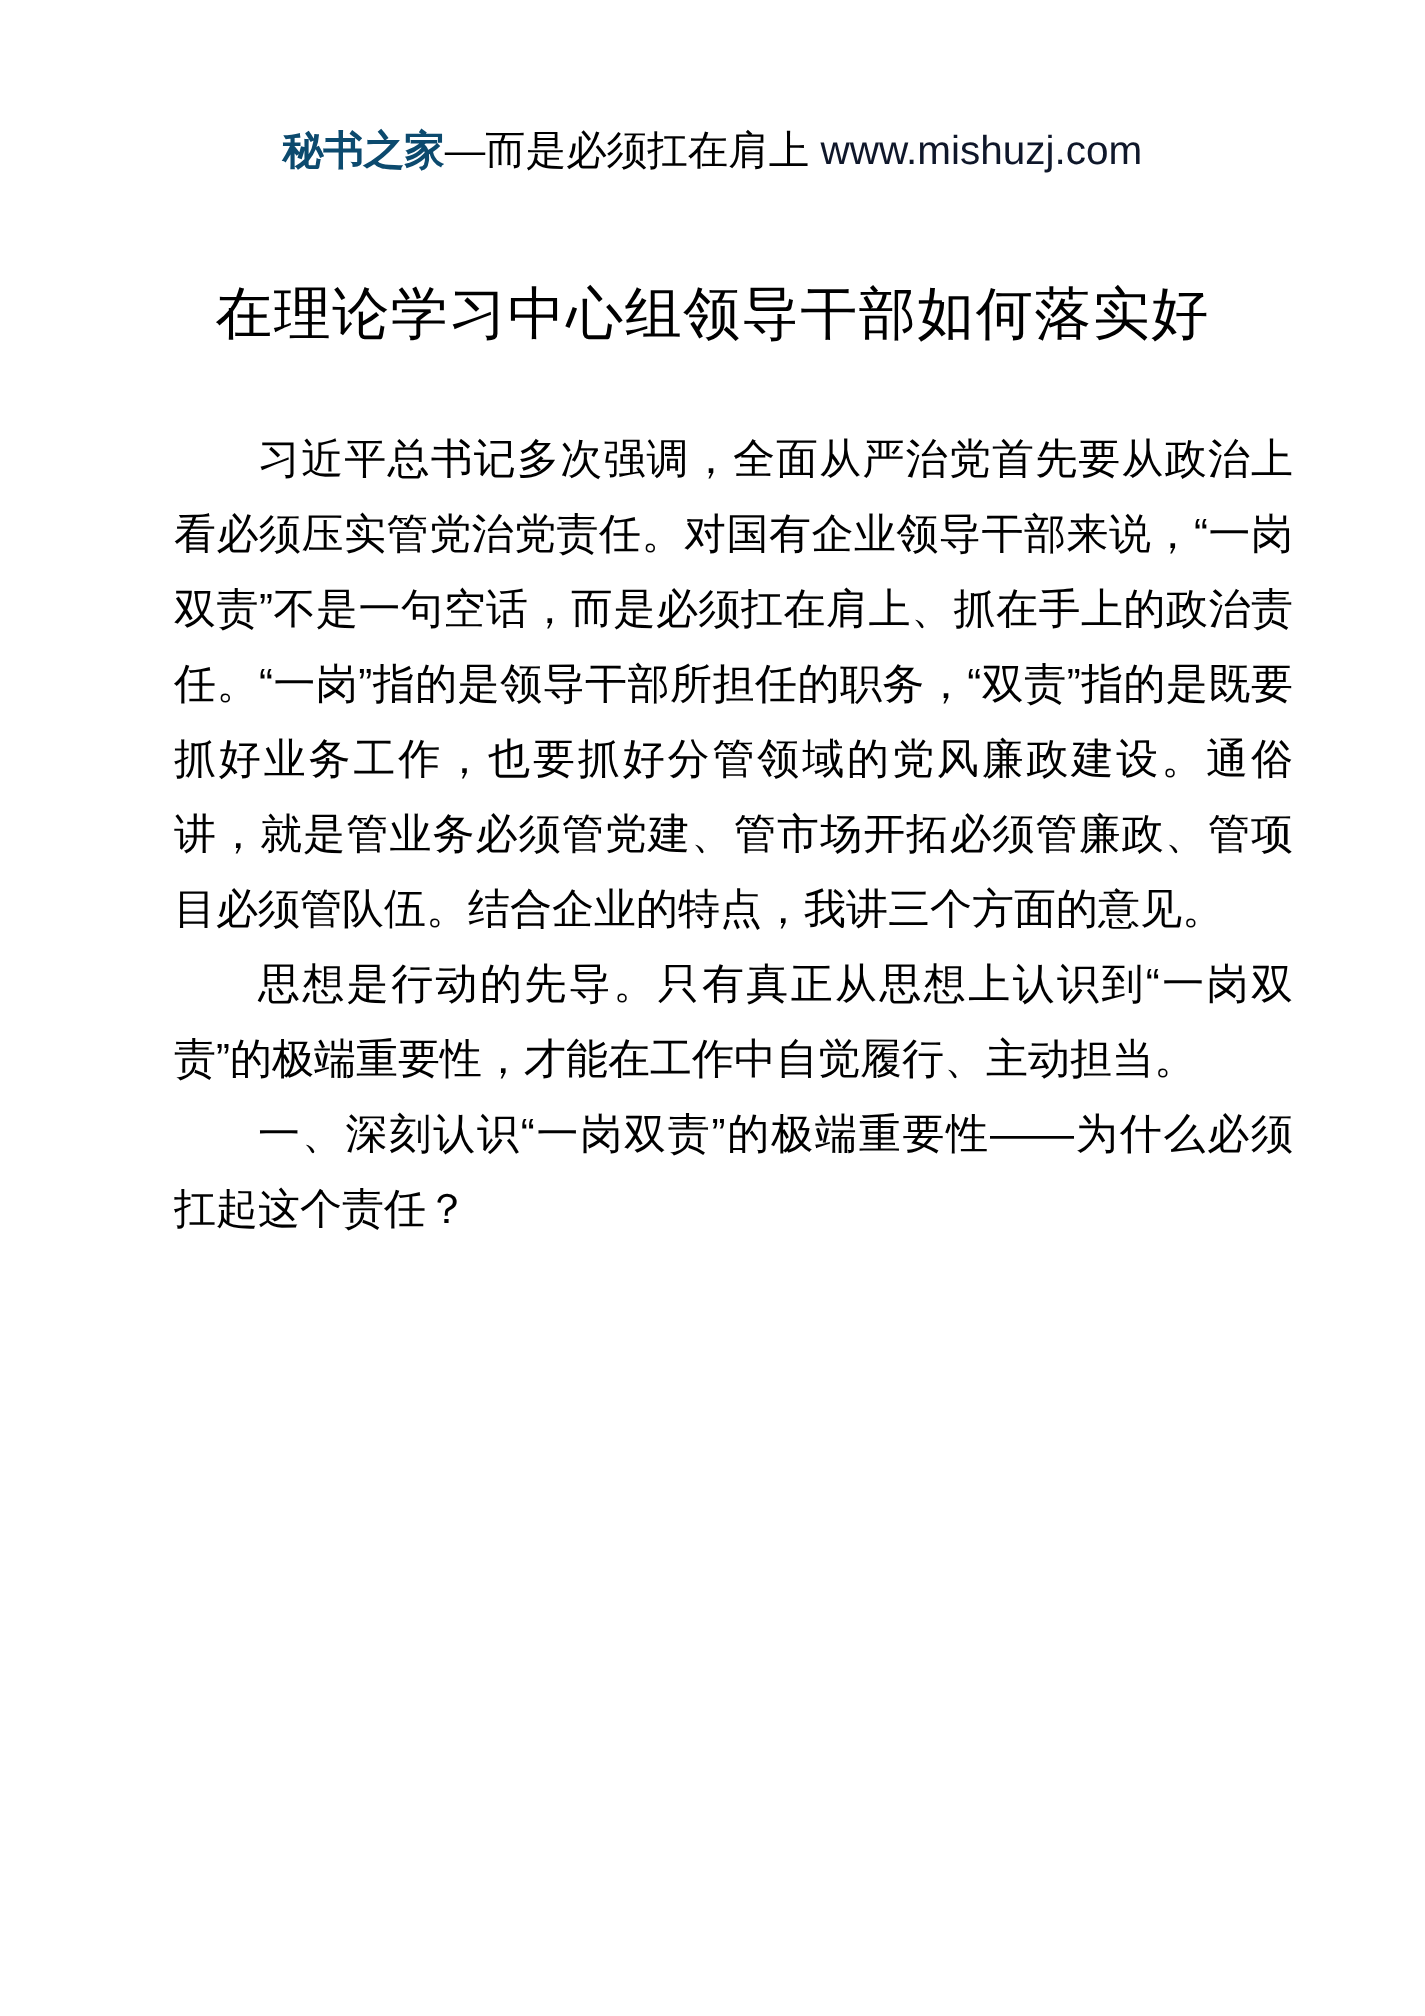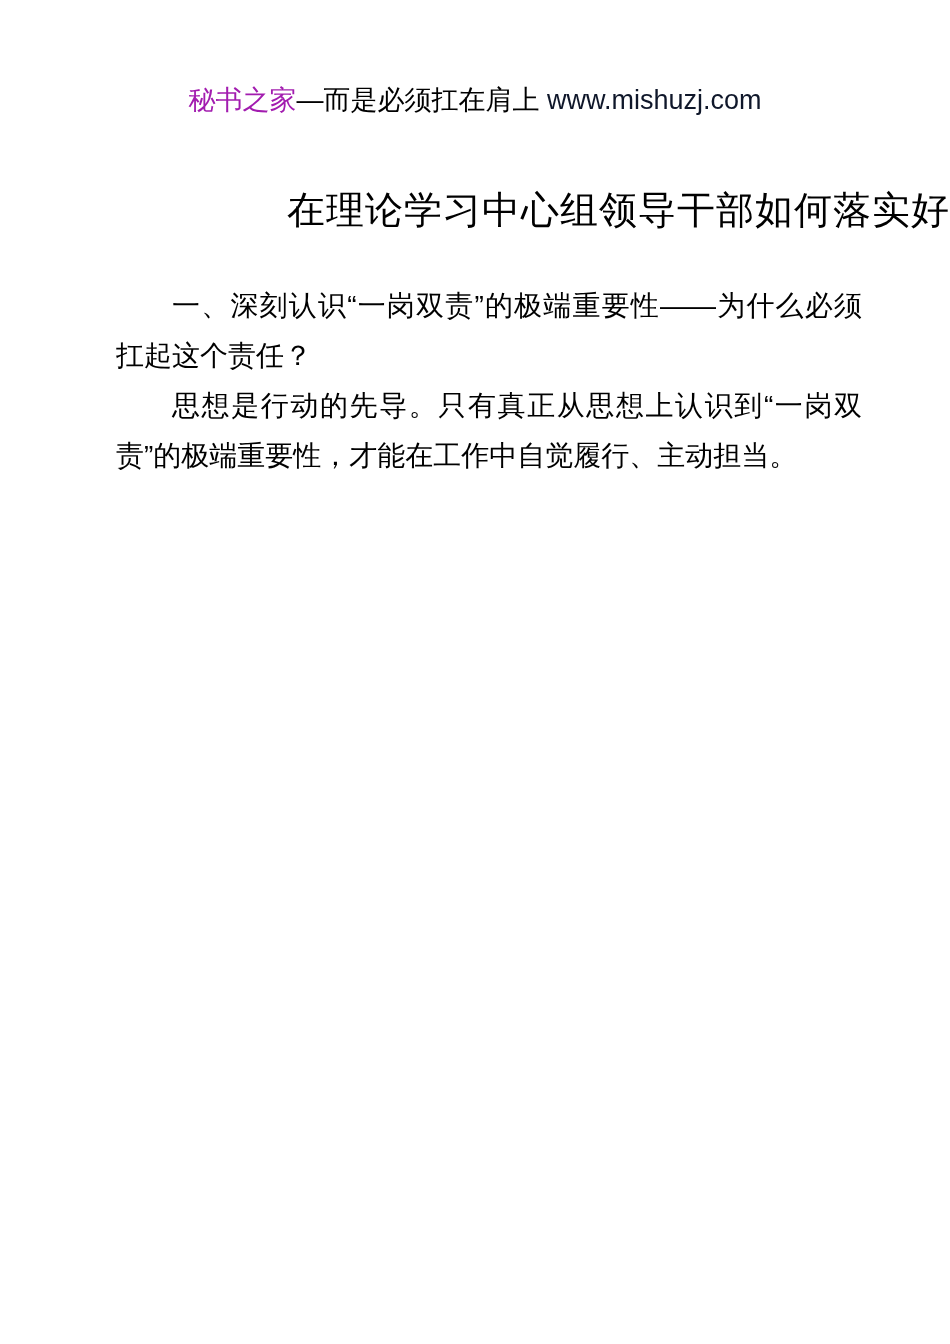--- a/index.html
+++ b/index.html
@@ -19,36 +19,36 @@
   }
   
   .doc-header {
     margin-top: 82px;
     text-align: center;
     font-size: 27px;
     line-height: 36px;
     white-space: nowrap;
   }
   .brand {
-    color: #a21caf;
-    font-weight: normal;
+    color: #0c4a6e;
+    font-weight: bold;
   }
   .tagline {
     color: #000000;
     font-weight: normal;
   }
   .site-url {
     color: #0f172a;
     font-weight: normal;
     cursor: pointer;
   }
   
   .doc-title {
     margin-top: 64px;
-    text-align: right;
+    text-align: center;
     font-size: 38px;
     line-height: 57px;
     font-weight: normal;
     color: #000000;
     letter-spacing: 1px;
   }
   
   .doc-body {
     margin-top: 42px;
     padding: 0 88px 0 116px;
@@ -73,17 +73,18 @@
 
   <div class="doc-header">
     <span class="brand">秘书之家</span><span class="tagline">—而是必须扛在肩上 </span><span class="site-url">www.mishuzj.com</span>
   </div>
 
   <div class="doc-title">
     <div>在理论学习中心组领导干部如何落实好</div>
   </div>
 
   <div class="doc-body">
+    <p><span>习近平总书记多次强调，全面从严治党首先要从政治上看必须压实管党治党责任。对国有企业领导干部来说，“一岗双责”不是一句空话，而是必须扛在肩上、抓在手上的政治责任。“一岗”指的是领导干部所担任的职务，“双责”指的是既要抓好业务工作，也要抓好分管领域的党风廉政建设。通俗讲，就是管业务必须管党建、管市场开拓必须管廉政、管项目必须管队伍。结合企业的特点，我讲三个方面的意见。</span></p>
+    <p><span>思想是行动的先导。只有真正从思想上认识到“一岗双责”的极端重要性，才能在工作中自觉履行、主动担当。</span></p>
     <p><span>一、深刻认识“一岗双责”的极端重要性——为什么必须扛起这个责任？</span></p>
-    <p><span>思想是行动的先导。只有真正从思想上认识到“一岗双责”的极端重要性，才能在工作中自觉履行、主动担当。</span></p>
   </div>
 
 </div>
 
 </body></html>

